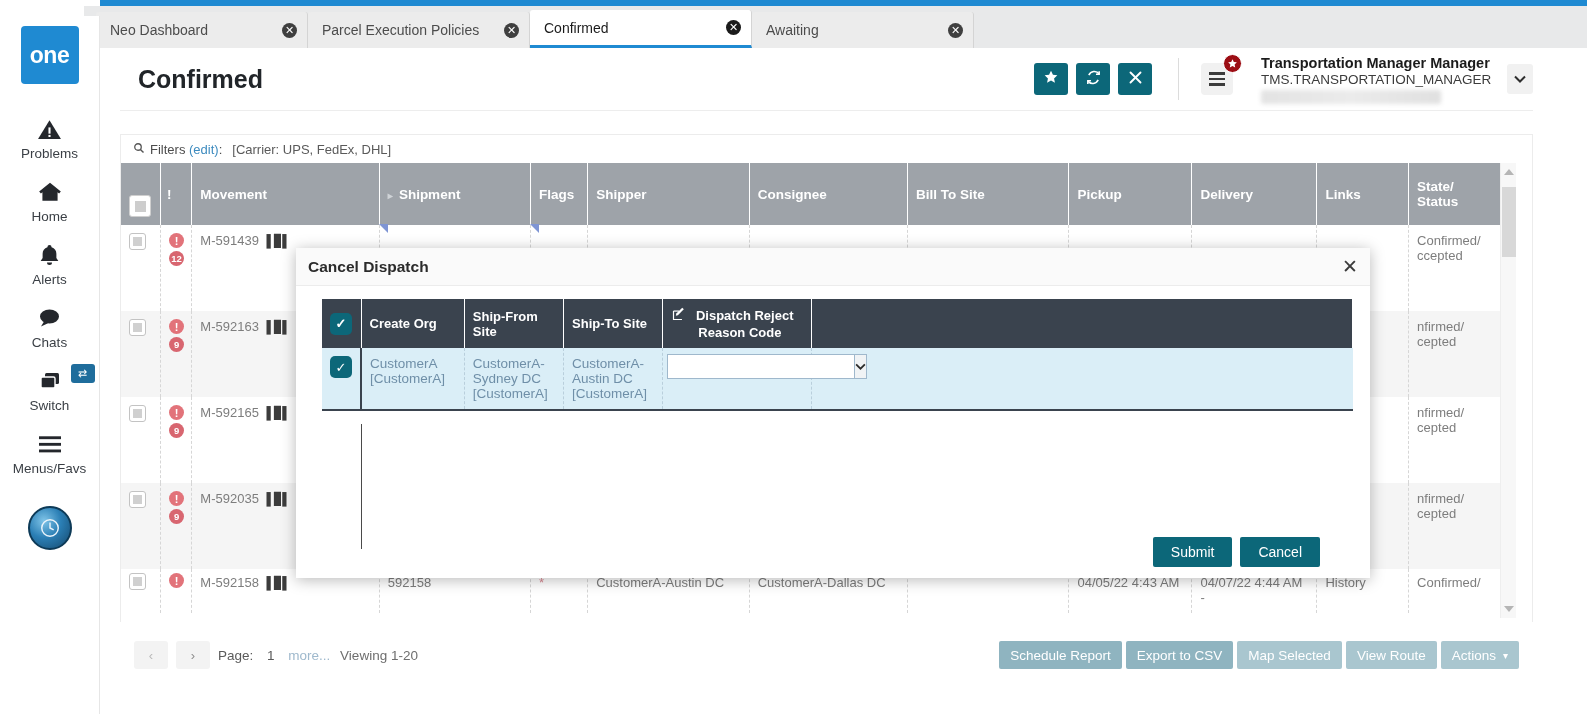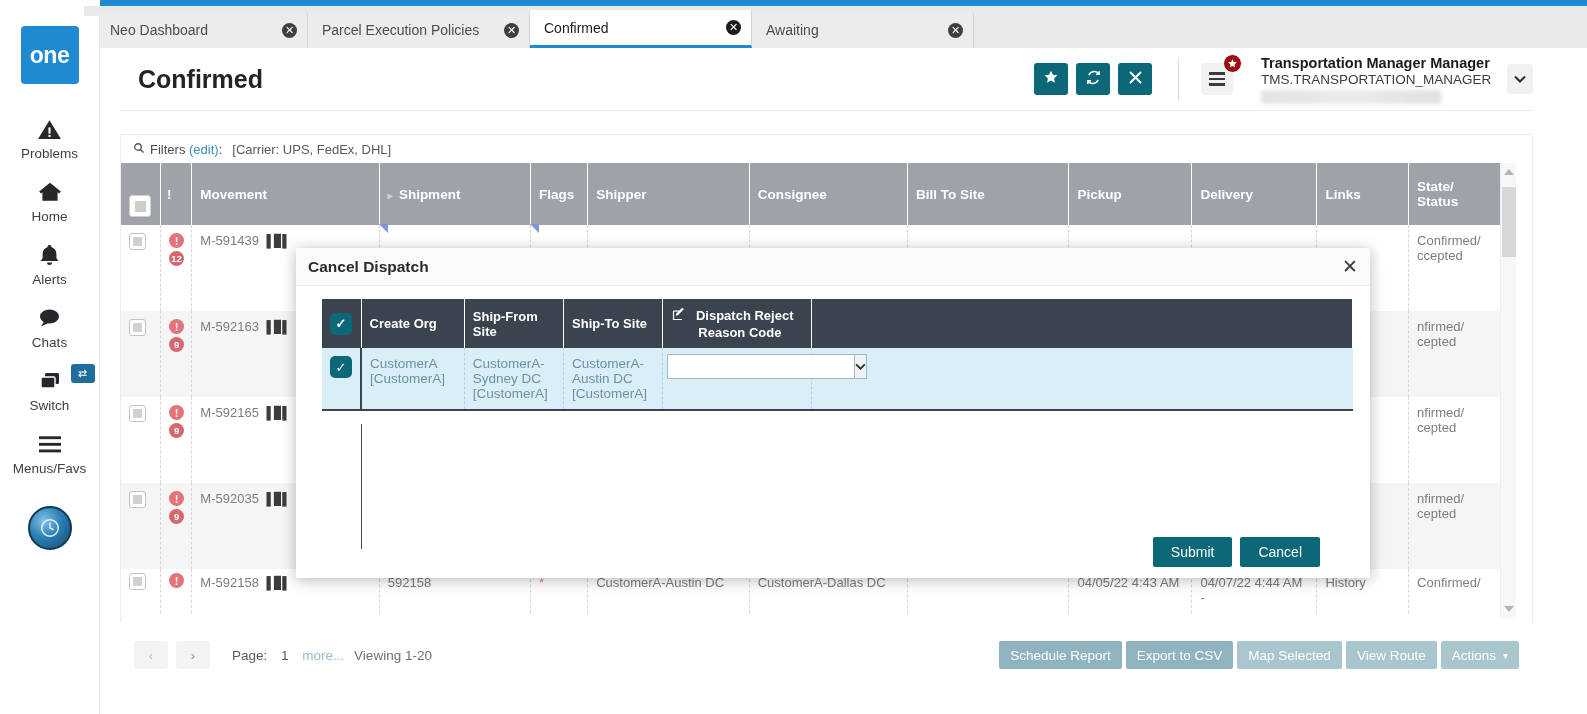--- a/index.html
+++ b/index.html
@@ -194,21 +194,21 @@
   #gridfooter {
     position: absolute; left: 120px; top: 622px; width: 1413px; height: 66px;
     background: #fff; display: flex; align-items: center; padding: 0 14px;
   }
   .pg-btn {
     width: 34px; height: 28px; background: #f3f3f3; border-radius: 3px;
     display: flex; align-items: center; justify-content: center;
     color: #b9b9b9; font-size: 13px; margin-right: 8px; cursor: pointer;
   }
   .pg-btn.enabled { color: #8e8e8e; }
-  .pg-text { font-size: 13.5px; color: #6e6e6e; margin-left: 14px; }
+  .pg-text { font-size: 13.5px; color: #6e6e6e; }
   .pg-text .lbl { color: #5a5a5a; }
   .pg-text .num { margin-left: 10px; color: #5a5a5a; }
   .pg-text .more { margin-left: 10px; color: #9fb9cd; cursor: pointer; }
   .pg-text .viewing { margin-left: 6px; color: #6e6e6e; }
   .footer-actions { margin-left: auto; display: flex; align-items: center; }
   .fbtn {
     height: 28px; padding: 0 11px; display: flex; align-items: center;
     font-size: 13.5px; color: #ffffff; background: #a9c6cf; margin-left: 4px;
     border-radius: 2px; cursor: pointer; white-space: nowrap;
   }

